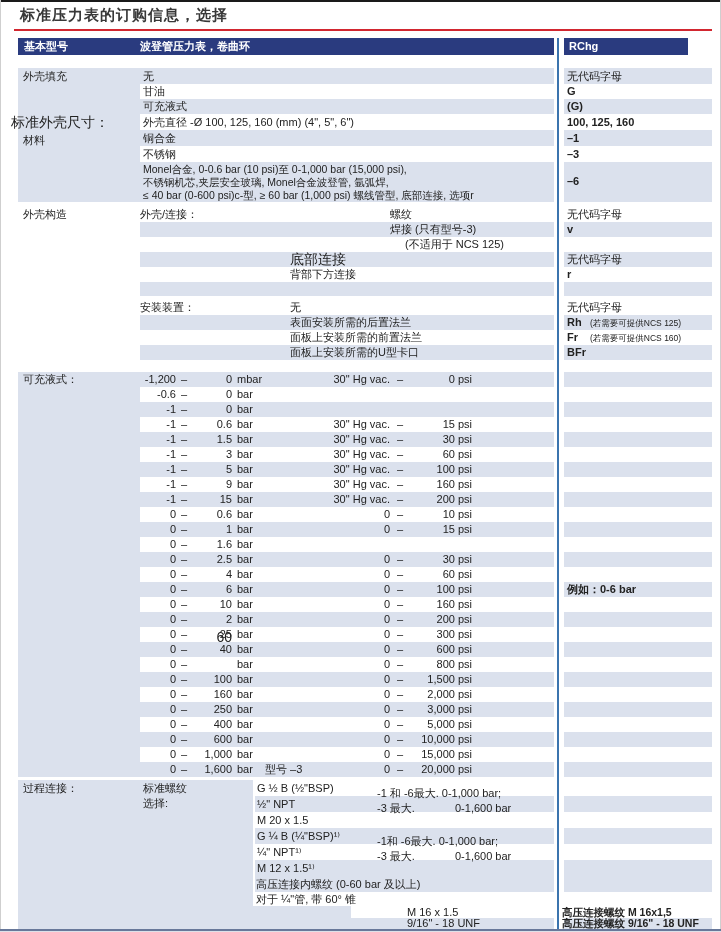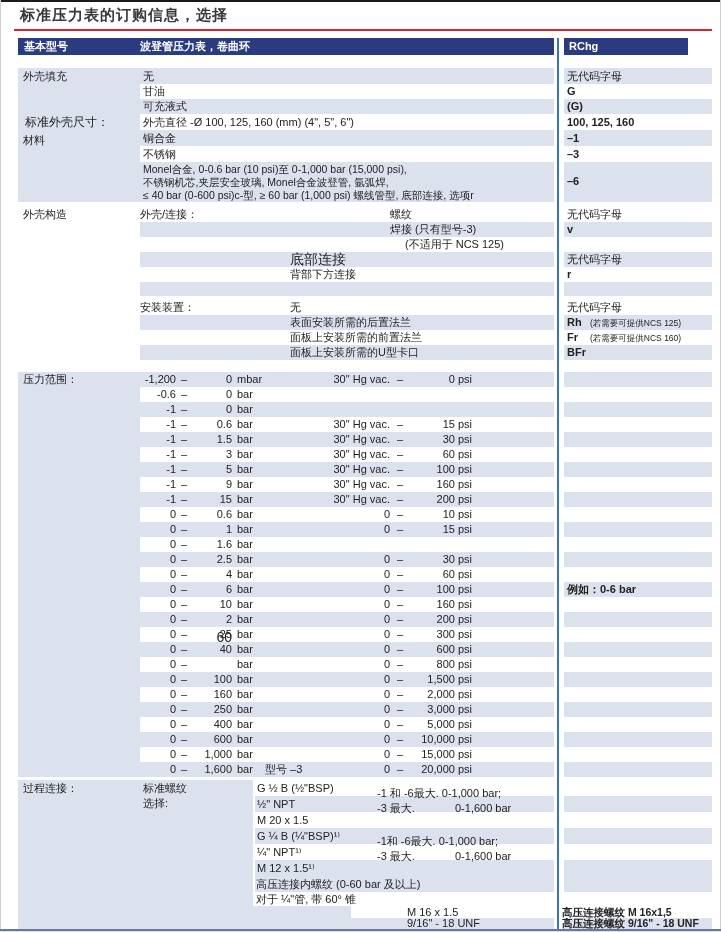--- a/index.html
+++ b/index.html
@@ -37,21 +37,21 @@
     <span class="c1">基本型号</span>
     <span class="c2">波登管压力表，卷曲环</span>
   </div>
   <div class="hdr" id="hdrR" style="background: rgb(42, 59, 127);">
     <span>RChg</span>
   </div>
 
   <div id="tbody">
       <div style="position: absolute; left: 18px; top: 68px; width: 122px; height: 134px; background: rgb(219, 225, 237);"></div>
       <div style="position: absolute; left: 23px; top: 68px; font-size: 11px; white-space: nowrap; line-height: 16px; color: rgb(34, 34, 34);">外壳填充</div>
-      <div style="position: absolute; left: 25px; top: 114px; font-size: 12px; white-space: nowrap; line-height: 16px; color: rgb(34, 34, 34);">标准外壳尺寸：</div>
+      <div style="position: absolute; left: 11px; top: 114px; font-size: 14px; white-space: nowrap; line-height: 16px; color: rgb(34, 34, 34);">标准外壳尺寸：</div>
       <div style="position: absolute; left: 23px; top: 132px; font-size: 11px; white-space: nowrap; line-height: 16px; color: rgb(34, 34, 34);">材料</div>
       <div style="position: absolute; left: 140px; top: 68px; width: 414px; height: 16px; background: rgb(219, 225, 237);"></div>
       <div style="position: absolute; left: 564px; top: 68px; width: 148px; height: 16px; background: rgb(219, 225, 237);"></div>
       <div style="position: absolute; left: 143px; top: 68px; font-size: 11px; white-space: nowrap; line-height: 16px; color: rgb(34, 34, 34);">无</div>
       <div style="position: absolute; left: 567px; top: 68px; font-size: 11px; white-space: nowrap; line-height: 16px; color: rgb(34, 34, 34);">无代码字母</div>
       <div style="position: absolute; left: 143px; top: 84px; font-size: 11px; white-space: nowrap; line-height: 15px; color: rgb(34, 34, 34);">甘油</div>
       <div style="position: absolute; left: 567px; top: 84px; font-size: 11px; font-weight: bold; white-space: nowrap; line-height: 15px; color: rgb(34, 34, 34);">G</div>
       <div style="position: absolute; left: 140px; top: 99px; width: 414px; height: 15px; background: rgb(219, 225, 237);"></div>
       <div style="position: absolute; left: 564px; top: 99px; width: 148px; height: 15px; background: rgb(219, 225, 237);"></div>
       <div style="position: absolute; left: 143px; top: 99px; font-size: 11px; white-space: nowrap; line-height: 15px; color: rgb(34, 34, 34);">可充液式</div>
@@ -97,21 +97,21 @@
       <div style="position: absolute; left: 567px; top: 315px; font-size: 11px; font-weight: bold; white-space: nowrap; line-height: 15px; color: rgb(34, 34, 34);">Rh</div>
       <div style="position: absolute; left: 590px; top: 316px; font-size: 8.5px; white-space: nowrap; line-height: 15px; color: rgb(34, 34, 34);">(若需要可提供NCS 125)</div>
       <div style="position: absolute; left: 290px; top: 330px; font-size: 11px; white-space: nowrap; line-height: 15px; color: rgb(34, 34, 34);">面板上安装所需的前置法兰</div>
       <div style="position: absolute; left: 567px; top: 330px; font-size: 11px; font-weight: bold; white-space: nowrap; line-height: 15px; color: rgb(34, 34, 34);">Fr</div>
       <div style="position: absolute; left: 590px; top: 331px; font-size: 8.5px; white-space: nowrap; line-height: 15px; color: rgb(34, 34, 34);">(若需要可提供NCS 160)</div>
       <div style="position: absolute; left: 140px; top: 345px; width: 414px; height: 15px; background: rgb(219, 225, 237);"></div>
       <div style="position: absolute; left: 564px; top: 345px; width: 148px; height: 15px; background: rgb(219, 225, 237);"></div>
       <div style="position: absolute; left: 290px; top: 345px; font-size: 11px; white-space: nowrap; line-height: 15px; color: rgb(34, 34, 34);">面板上安装所需的U型卡口</div>
       <div style="position: absolute; left: 567px; top: 345px; font-size: 11px; font-weight: bold; white-space: nowrap; line-height: 15px; color: rgb(34, 34, 34);">BFr</div>
       <div style="position: absolute; left: 18px; top: 372px; width: 122px; height: 405px; background: rgb(219, 225, 237);"></div>
-      <div style="position: absolute; left: 23px; top: 372px; font-size: 11px; white-space: nowrap; line-height: 15px; color: rgb(34, 34, 34);">压力范围：</div>
+      <div style="position: absolute; left: 23px; top: 372px; font-size: 11px; white-space: nowrap; line-height: 15px; color: rgb(34, 34, 34);">可充液式：</div>
       <div style="position: absolute; left: 140px; top: 372px; width: 414px; height: 15px; background: rgb(219, 225, 237);"></div>
       <div style="position: absolute; left: 564px; top: 372px; width: 148px; height: 15px; background: rgb(219, 225, 237);"></div>
       <div style="position: absolute; left: 130px; top: 372px; font-size: 11px; width: 46px; text-align: right; white-space: nowrap; line-height: 15px; color: rgb(34, 34, 34);">-1,200</div>
       <div style="position: absolute; left: 181px; top: 372px; font-size: 11px; white-space: nowrap; line-height: 15px; color: rgb(34, 34, 34);">–</div>
       <div style="position: absolute; left: 185px; top: 372px; font-size: 11px; width: 47px; text-align: right; white-space: nowrap; line-height: 15px; color: rgb(34, 34, 34);">0</div>
       <div style="position: absolute; left: 237px; top: 372px; font-size: 11px; white-space: nowrap; line-height: 15px; color: rgb(34, 34, 34);">mbar</div>
       <div style="position: absolute; left: 300px; top: 372px; font-size: 11px; width: 90px; text-align: right; white-space: nowrap; line-height: 15px; color: rgb(34, 34, 34);">30" Hg vac.</div>
       <div style="position: absolute; left: 397px; top: 372px; font-size: 11px; white-space: nowrap; line-height: 15px; color: rgb(34, 34, 34);">–</div>
       <div style="position: absolute; left: 395px; top: 372px; font-size: 11px; width: 77px; text-align: right; white-space: nowrap; line-height: 15px; color: rgb(34, 34, 34);">0 psi</div>
       <div style="position: absolute; left: 130px; top: 387px; font-size: 11px; width: 46px; text-align: right; white-space: nowrap; line-height: 15px; color: rgb(34, 34, 34);">-0.6</div>

